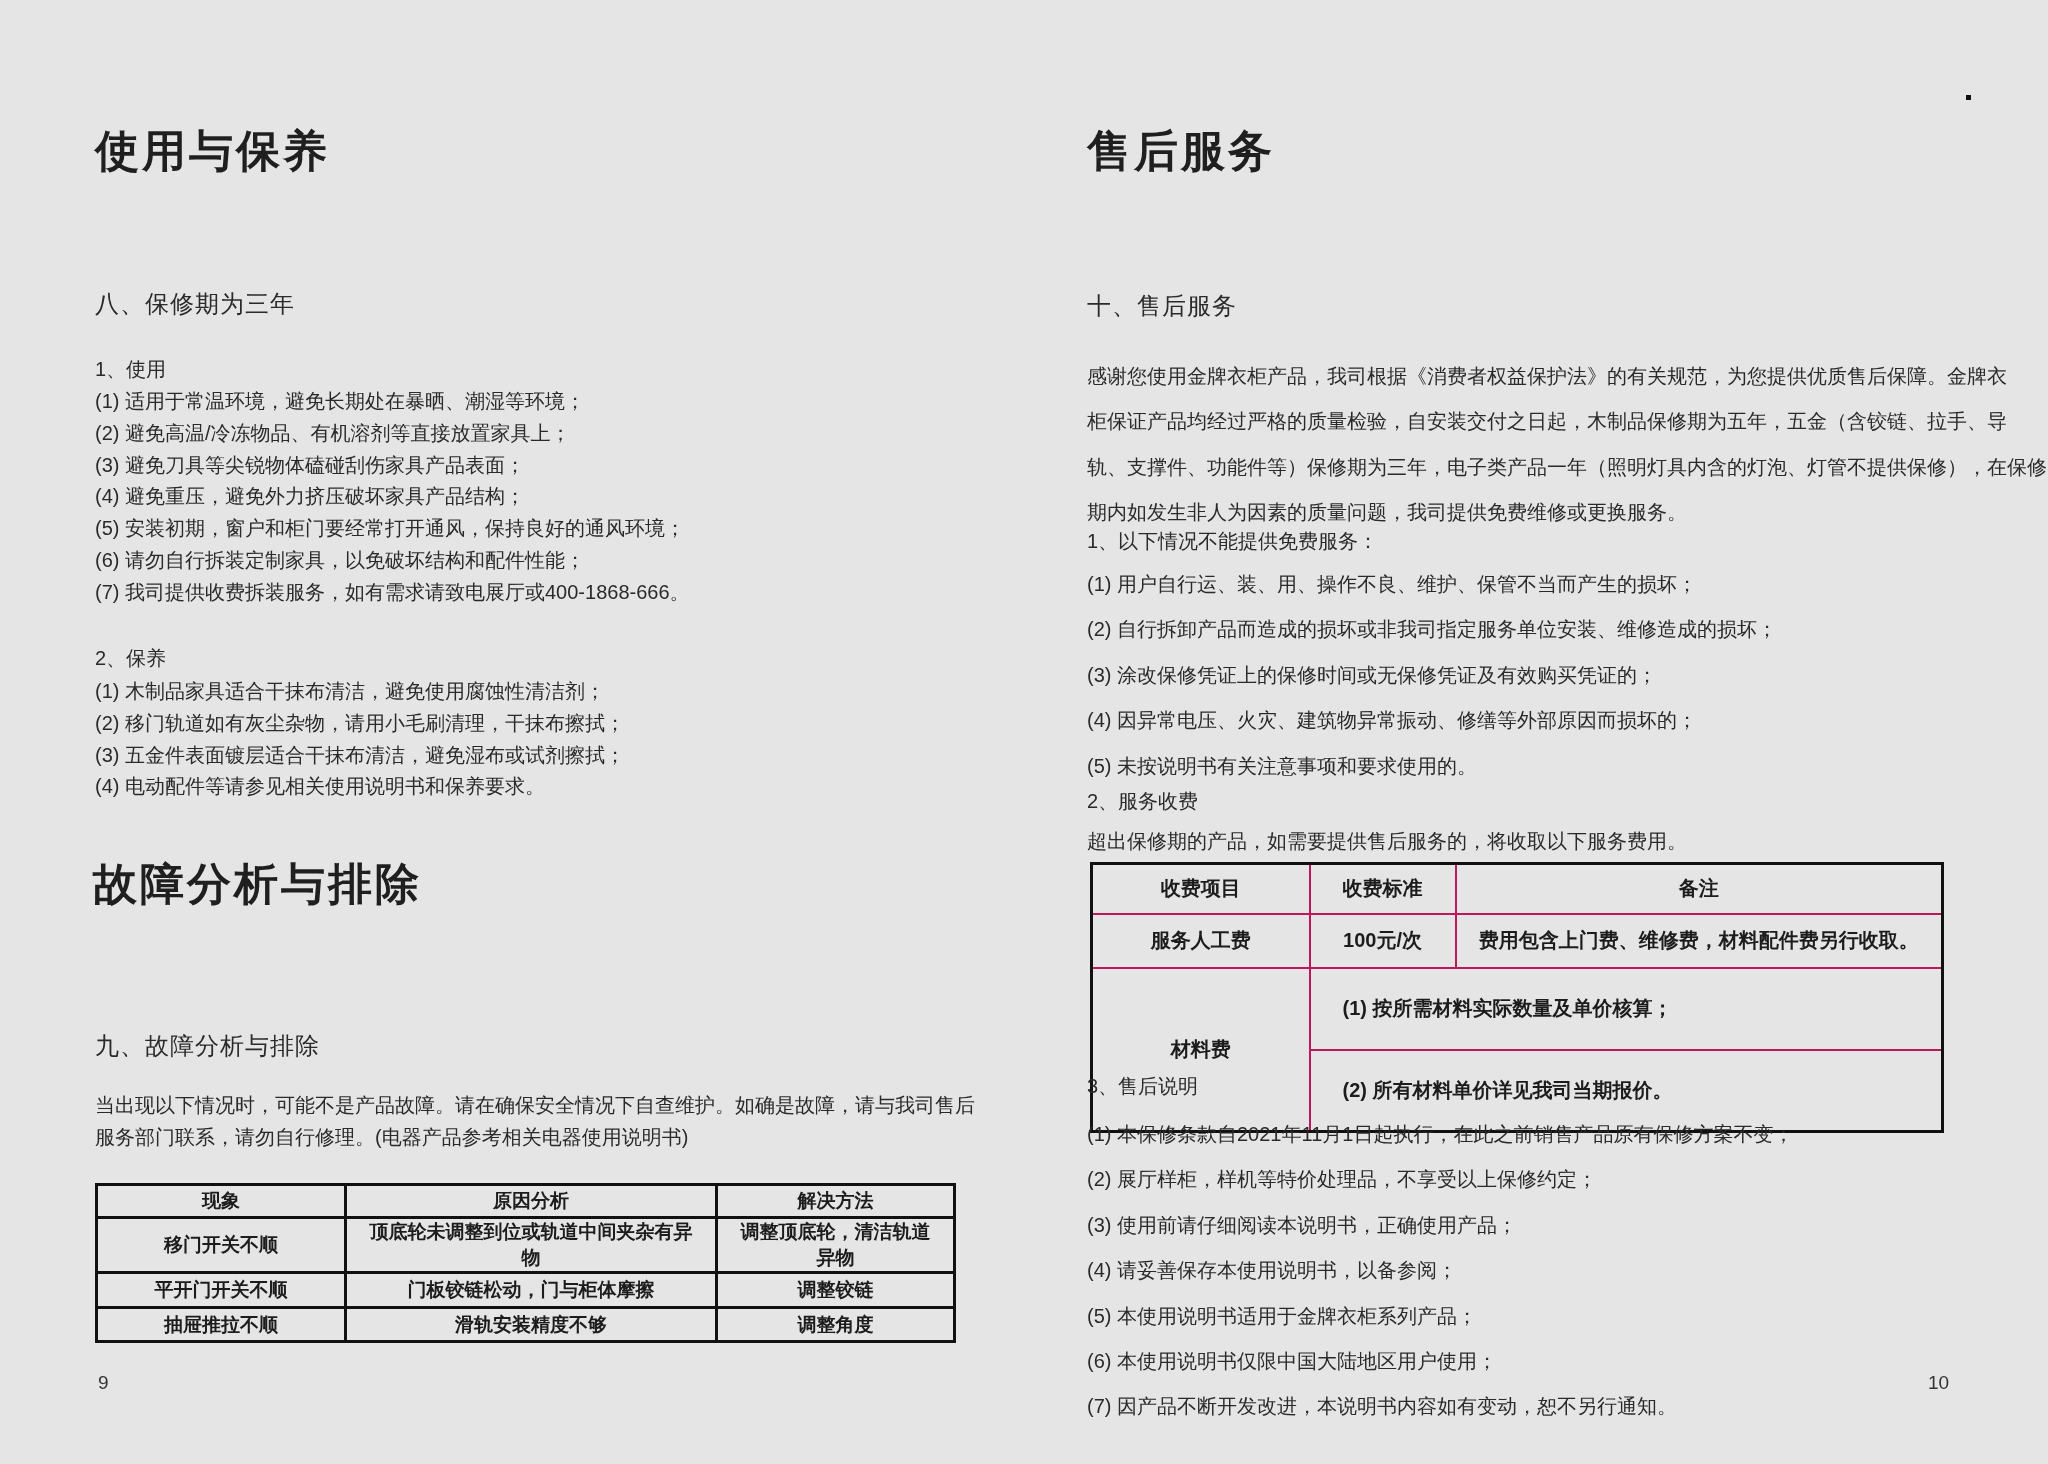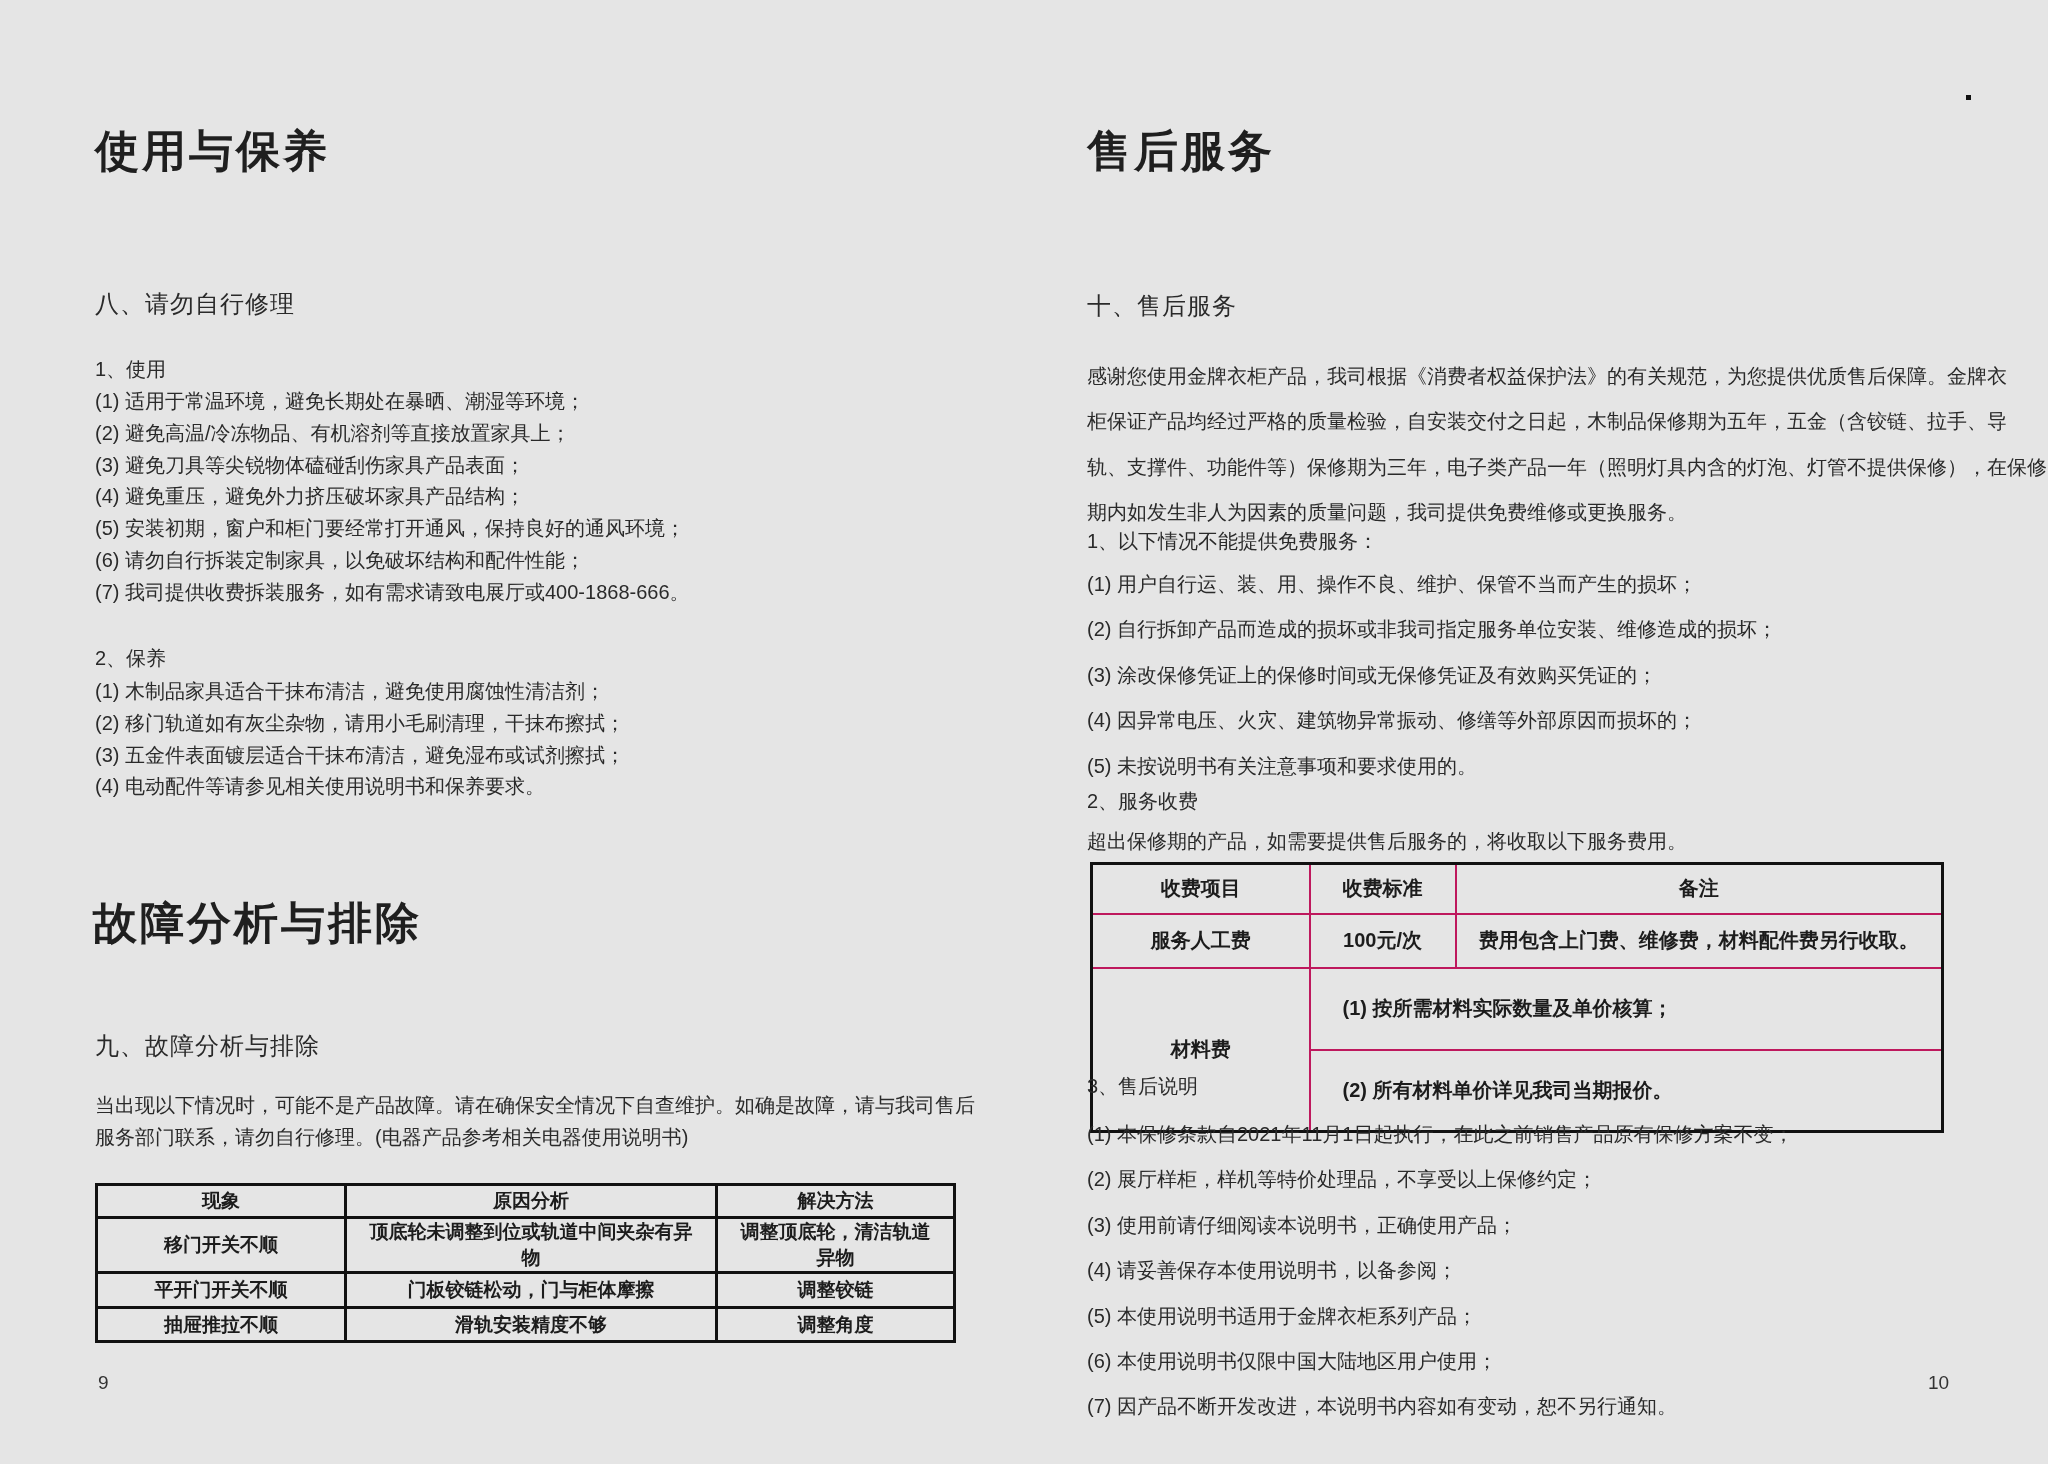--- a/index.html
+++ b/index.html
@@ -68,40 +68,40 @@
   .fee-table td.left-cell{text-align:left;padding-left:32px;margin-top:12px;}
   .corner-dot{width:5px;height:5px;background:#111;}
 </style>
 </head>
 <body>
 
 <div class="canvas">
 
   <div class="abs big-title" style="left:95px;top:122px;">使用与保养</div>
 
-  <div class="abs sec-heading" style="left:95px;top:288px;">八、请勿自行修理</div>
+  <div class="abs sec-heading" style="left:95px;top:288px;">八、保修期为三年</div>
 
   <div class="abs sub-heading" style="left:95px;top:356px;">1、使用</div>
 
   <div class="abs body-block lh-left" style="left:95px;top:386px;">(1) 适用于常温环境，避免长期处在暴晒、潮湿等环境；
 (2) 避免高温/冷冻物品、有机溶剂等直接放置家具上；
 (3) 避免刀具等尖锐物体磕碰刮伤家具产品表面；
 (4) 避免重压，避免外力挤压破坏家具产品结构；
 (5) 安装初期，窗户和柜门要经常打开通风，保持良好的通风环境；
 (6) 请勿自行拆装定制家具，以免破坏结构和配件性能；
 (7) 我司提供收费拆装服务，如有需求请致电展厅或400-1868-666。</div>
 
   <div class="abs sub-heading" style="left:95px;top:645px;">2、保养</div>
 
   <div class="abs body-block lh-left" style="left:95px;top:676px;">(1) 木制品家具适合干抹布清洁，避免使用腐蚀性清洁剂；
 (2) 移门轨道如有灰尘杂物，请用小毛刷清理，干抹布擦拭；
 (3) 五金件表面镀层适合干抹布清洁，避免湿布或试剂擦拭；
 (4) 电动配件等请参见相关使用说明书和保养要求。</div>
 
-  <div class="abs big-title" style="left:93px;top:894px;">故障分析与排除</div>
+  <div class="abs big-title" style="left:93px;top:855px;">故障分析与排除</div>
 
   <div class="abs sec-heading" style="left:95px;top:1030px;">九、故障分析与排除</div>
 
   <div class="abs body-block lh-left" style="left:95px;top:1090px;">当出现以下情况时，可能不是产品故障。请在确保安全情况下自查维护。如确是故障，请与我司售后
 服务部门联系，请勿自行修理。(电器产品参考相关电器使用说明书)</div>
 
   <table class="abs doc-table" style="left:95px;top:1183px;width:858px;">
     <colgroup>
         <col style="width:249px">
         <col style="width:371px">

